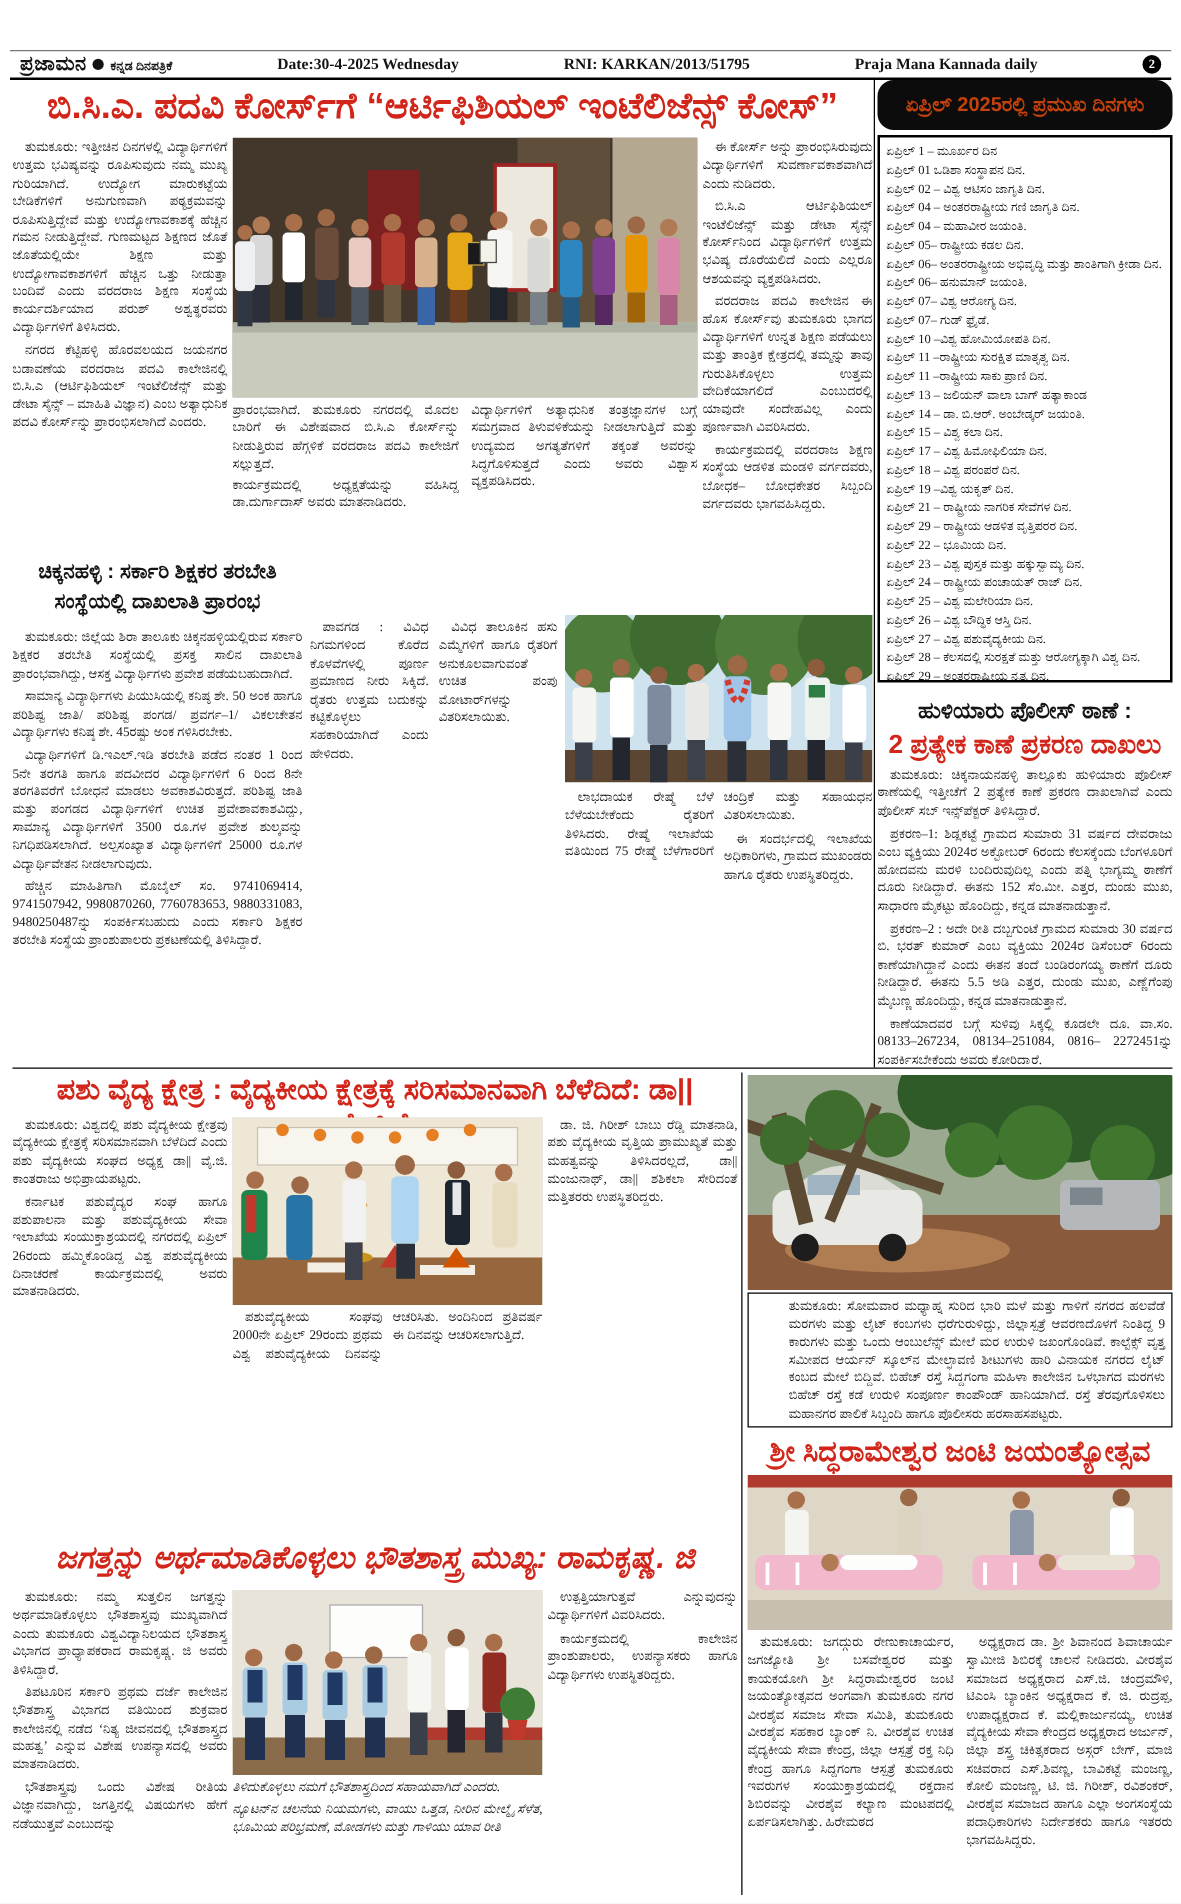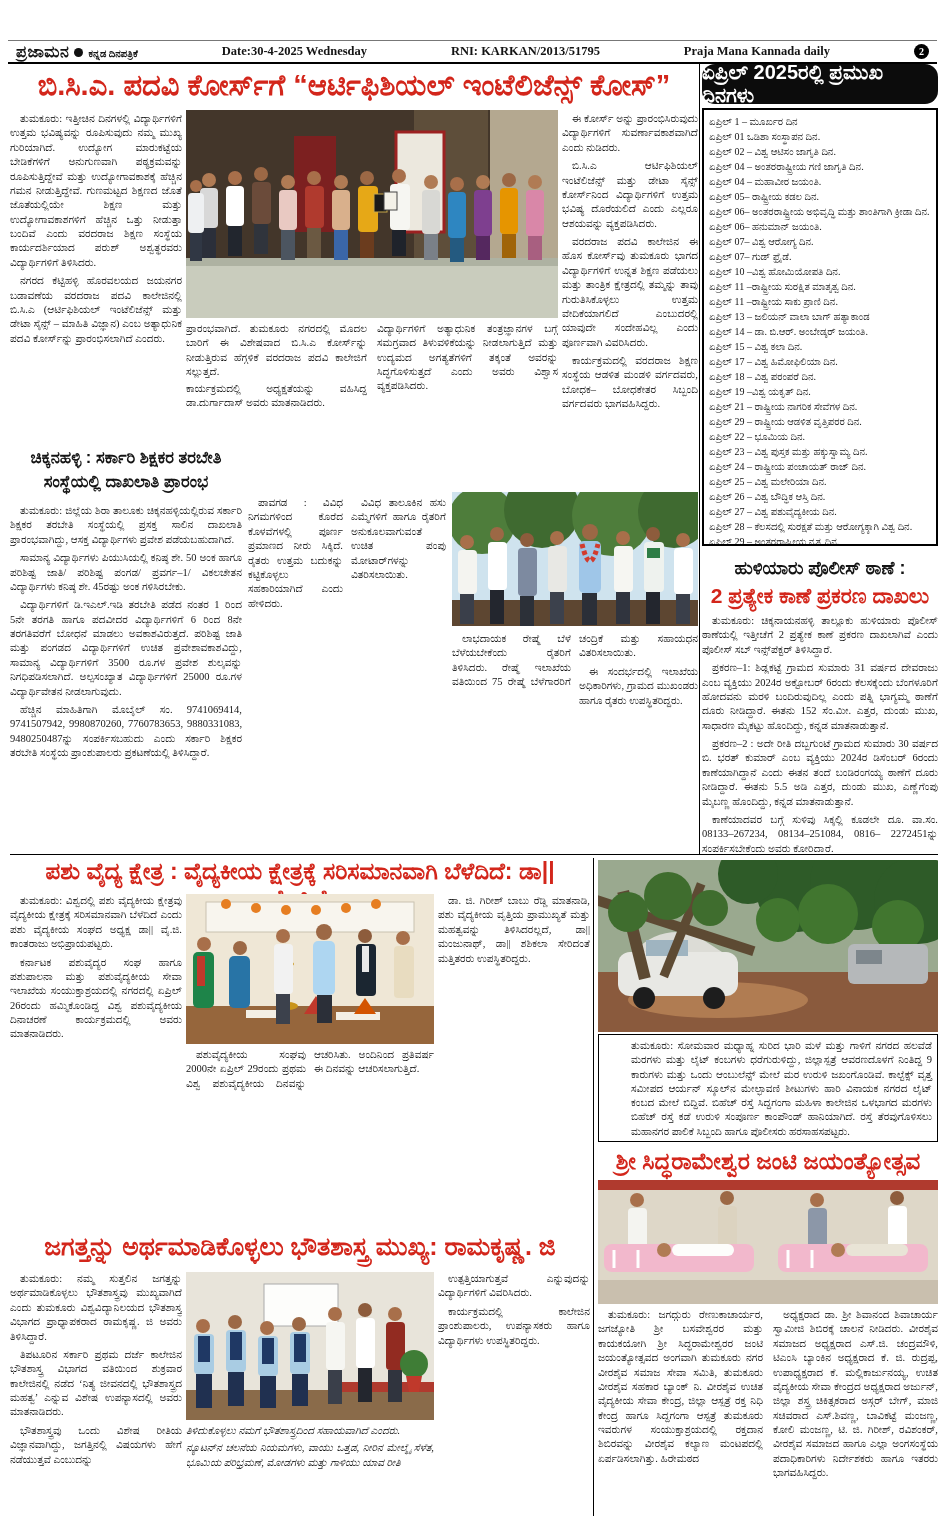--- a/index.html
+++ b/index.html
@@ -14,22 +14,22 @@
   .mast-main{font-weight:bold;font-size:16px;letter-spacing:.5px;}
   .mast-dot{width:9px;height:9px;border-radius:50%;background:#111;display:inline-block;}
   .mast-sub{font-size:10px;font-weight:bold;}
   .meta{font-size:12.5px;font-weight:bold;font-family:Liberation Serif, serif;}
   .pagenum{width:15px;height:15px;border-radius:50%;background:#000;color:#fff;
            font-size:10px;line-height:15px;text-align:center;font-weight:bold;}
   
   .red{color:#d3261b;}
   .hl{font-family:"Liberation Sans",sans-serif;font-weight:bold;text-align:center;}
   
-  .apr-head{background:#0c0c0c;color:#ffffff;border-radius:13px;
-            font-family:"Liberation Sans",sans-serif;font-weight:bold;font-size:20px;
+  .apr-head{background:#0c0c0c;color:#c2410c;border-radius:13px;
+            font-family:"Liberation Sans",sans-serif;font-weight:bold;font-size:16px;
             display:flex;align-items:center;justify-content:center;}
   .apr-box{border:2px solid #000;padding:5px 5px;overflow:hidden;
            font-size:10px;line-height:1.4;}
   .apr-item{margin-bottom:1px;}
   
   .col{font-size:10.5px;line-height:1.37;text-align:justify;overflow:hidden;}
   .col p{margin:0 0 4px 0;text-indent:10px;}
   .cap{font-size:10.5px;line-height:1.36;text-align:justify;overflow:hidden;}
   .cap p{margin:0 0 3px 0;}
   .two-col{column-count:2;column-gap:10px;}
@@ -434,21 +434,21 @@
         <rect x="248" y="64" width="62" height="12" rx="6" fill="#e9e4d6"></rect>
       <rect x="0" y="100" width="340" height="24" fill="#c9bfae"></rect>
     </svg>
   </div>
 
   <div class="abs col two-col" style="left:598px;top:1308px;width:340px;height:208px;column-count:2;column-gap:10px;font-size:10.5px;">
       <p>ತುಮಕೂರು: ಜಗದ್ಗುರು ರೇಣುಕಾಚಾರ್ಯರ, ಜಗಜ್ಯೋತಿ ಶ್ರೀ ಬಸವೇಶ್ವರರ ಮತ್ತು ಕಾಯಕಯೋಗಿ ಶ್ರೀ ಸಿದ್ಧರಾಮೇಶ್ವರರ ಜಂಟಿ ಜಯಂತ್ಯೋತ್ಸವದ ಅಂಗವಾಗಿ ತುಮಕೂರು ನಗರ ವೀರಶೈವ ಸಮಾಜ ಸೇವಾ ಸಮಿತಿ, ತುಮಕೂರು ವೀರಶೈವ ಸಹಕಾರ ಬ್ಯಾಂಕ್ ನಿ. ವೀರಶೈವ ಉಚಿತ ವೈದ್ಯಕೀಯ ಸೇವಾ ಕೇಂದ್ರ, ಜಿಲ್ಲಾ ಆಸ್ಪತ್ರೆ ರಕ್ತ ನಿಧಿ ಕೇಂದ್ರ ಹಾಗೂ ಸಿದ್ದಗಂಗಾ ಆಸ್ಪತ್ರೆ ತುಮಕೂರು ಇವರುಗಳ ಸಂಯುಕ್ತಾಶ್ರಯದಲ್ಲಿ ರಕ್ತದಾನ ಶಿಬಿರವನ್ನು ವೀರಶೈವ ಕಲ್ಯಾಣ ಮಂಟಪದಲ್ಲಿ ಏರ್ಪಡಿಸಲಾಗಿತ್ತು. ಹಿರೇಮಠದ</p>
       <p>ಅಧ್ಯಕ್ಷರಾದ ಡಾ. ಶ್ರೀ ಶಿವಾನಂದ ಶಿವಾಚಾರ್ಯ ಸ್ವಾಮೀಜಿ ಶಿಬಿರಕ್ಕೆ ಚಾಲನೆ ನೀಡಿದರು. ವೀರಶೈವ ಸಮಾಜದ ಅಧ್ಯಕ್ಷರಾದ ಎಸ್.ಜಿ. ಚಂದ್ರಮೌಳಿ, ಟಿಎಂಸಿ ಬ್ಯಾಂಕಿನ ಅಧ್ಯಕ್ಷರಾದ ಕೆ. ಜಿ. ರುದ್ರಪ್ಪ, ಉಪಾಧ್ಯಕ್ಷರಾದ ಕೆ. ಮಲ್ಲಿಕಾರ್ಜುನಯ್ಯ, ಉಚಿತ ವೈದ್ಯಕೀಯ ಸೇವಾ ಕೇಂದ್ರದ ಅಧ್ಯಕ್ಷರಾದ ಅರ್ಜುನ್, ಜಿಲ್ಲಾ ಶಸ್ತ್ರ ಚಿಕಿತ್ಸಕರಾದ ಅಸ್ಗರ್ ಬೇಗ್, ಮಾಜಿ ಸಚಿವರಾದ ಎಸ್.ಶಿವಣ್ಣ, ಬಾವಿಕಟ್ಟೆ ಮಂಜಣ್ಣ, ಕೋಲಿ ಮಂಜಣ್ಣ, ಟಿ. ಜಿ. ಗಿರೀಶ್, ರವಿಶಂಕರ್, ವೀರಶೈವ ಸಮಾಜದ ಹಾಗೂ ಎಲ್ಲಾ ಅಂಗಸಂಸ್ಥೆಯ ಪದಾಧಿಕಾರಿಗಳು ನಿರ್ದೇಶಕರು ಹಾಗೂ ಇತರರು ಭಾಗವಹಿಸಿದ್ದರು.</p>
     </div>
 
-  <div class="abs hl red" style="left:10px;top:1232px;width:580px;height:32px;font-size:25px;">ಜಗತ್ತನ್ನು ಅರ್ಥಮಾಡಿಕೊಳ್ಳಲು ಭೌತಶಾಸ್ತ್ರ ಮುಖ್ಯ: ರಾಮಕೃಷ್ಣ. ಜಿ</div>
+  <div class="abs hl red" style="left:10px;top:1232px;width:580px;height:32px;font-size:25px;font-style:italic;">ಜಗತ್ತನ್ನು ಅರ್ಥಮಾಡಿಕೊಳ್ಳಲು ಭೌತಶಾಸ್ತ್ರ ಮುಖ್ಯ: ರಾಮಕೃಷ್ಣ. ಜಿ</div>
 
   <div class="abs col" style="left:10px;top:1272px;width:172px;height:244px;">
       <p>ತುಮಕೂರು: ನಮ್ಮ ಸುತ್ತಲಿನ ಜಗತ್ತನ್ನು ಅರ್ಥಮಾಡಿಕೊಳ್ಳಲು ಭೌತಶಾಸ್ತ್ರವು ಮುಖ್ಯವಾಗಿದೆ ಎಂದು ತುಮಕೂರು ವಿಶ್ವವಿದ್ಯಾನಿಲಯದ ಭೌತಶಾಸ್ತ್ರ ವಿಭಾಗದ ಪ್ರಾಧ್ಯಾಪಕರಾದ ರಾಮಕೃಷ್ಣ. ಜಿ ಅವರು ತಿಳಿಸಿದ್ದಾರೆ.</p>
       <p>ತಿಪಟೂರಿನ ಸರ್ಕಾರಿ ಪ್ರಥಮ ದರ್ಜೆ ಕಾಲೇಜಿನ ಭೌತಶಾಸ್ತ್ರ ವಿಭಾಗದ ವತಿಯಿಂದ ಶುಕ್ರವಾರ ಕಾಲೇಜಿನಲ್ಲಿ ನಡೆದ ‘ನಿತ್ಯ ಜೀವನದಲ್ಲಿ ಭೌತಶಾಸ್ತ್ರದ ಮಹತ್ವ’ ಎನ್ನುವ ವಿಶೇಷ ಉಪನ್ಯಾಸದಲ್ಲಿ ಅವರು ಮಾತನಾಡಿದರು.</p>
       <p>ಭೌತಶಾಸ್ತ್ರವು ಒಂದು ವಿಶೇಷ ರೀತಿಯ ವಿಜ್ಞಾನವಾಗಿದ್ದು, ಜಗತ್ತಿನಲ್ಲಿ ವಿಷಯಗಳು ಹೇಗೆ ನಡೆಯುತ್ತವೆ ಎಂಬುದನ್ನು</p>
     </div>
 
   <div class="abs photo" style="left:186px;top:1272px;width:248px;height:148px;">
     <svg width="248" height="148" viewBox="0 0 248 148" xmlns="http://www.w3.org/2000/svg">
       <rect width="248" height="148" fill="#e8e4da"></rect>

